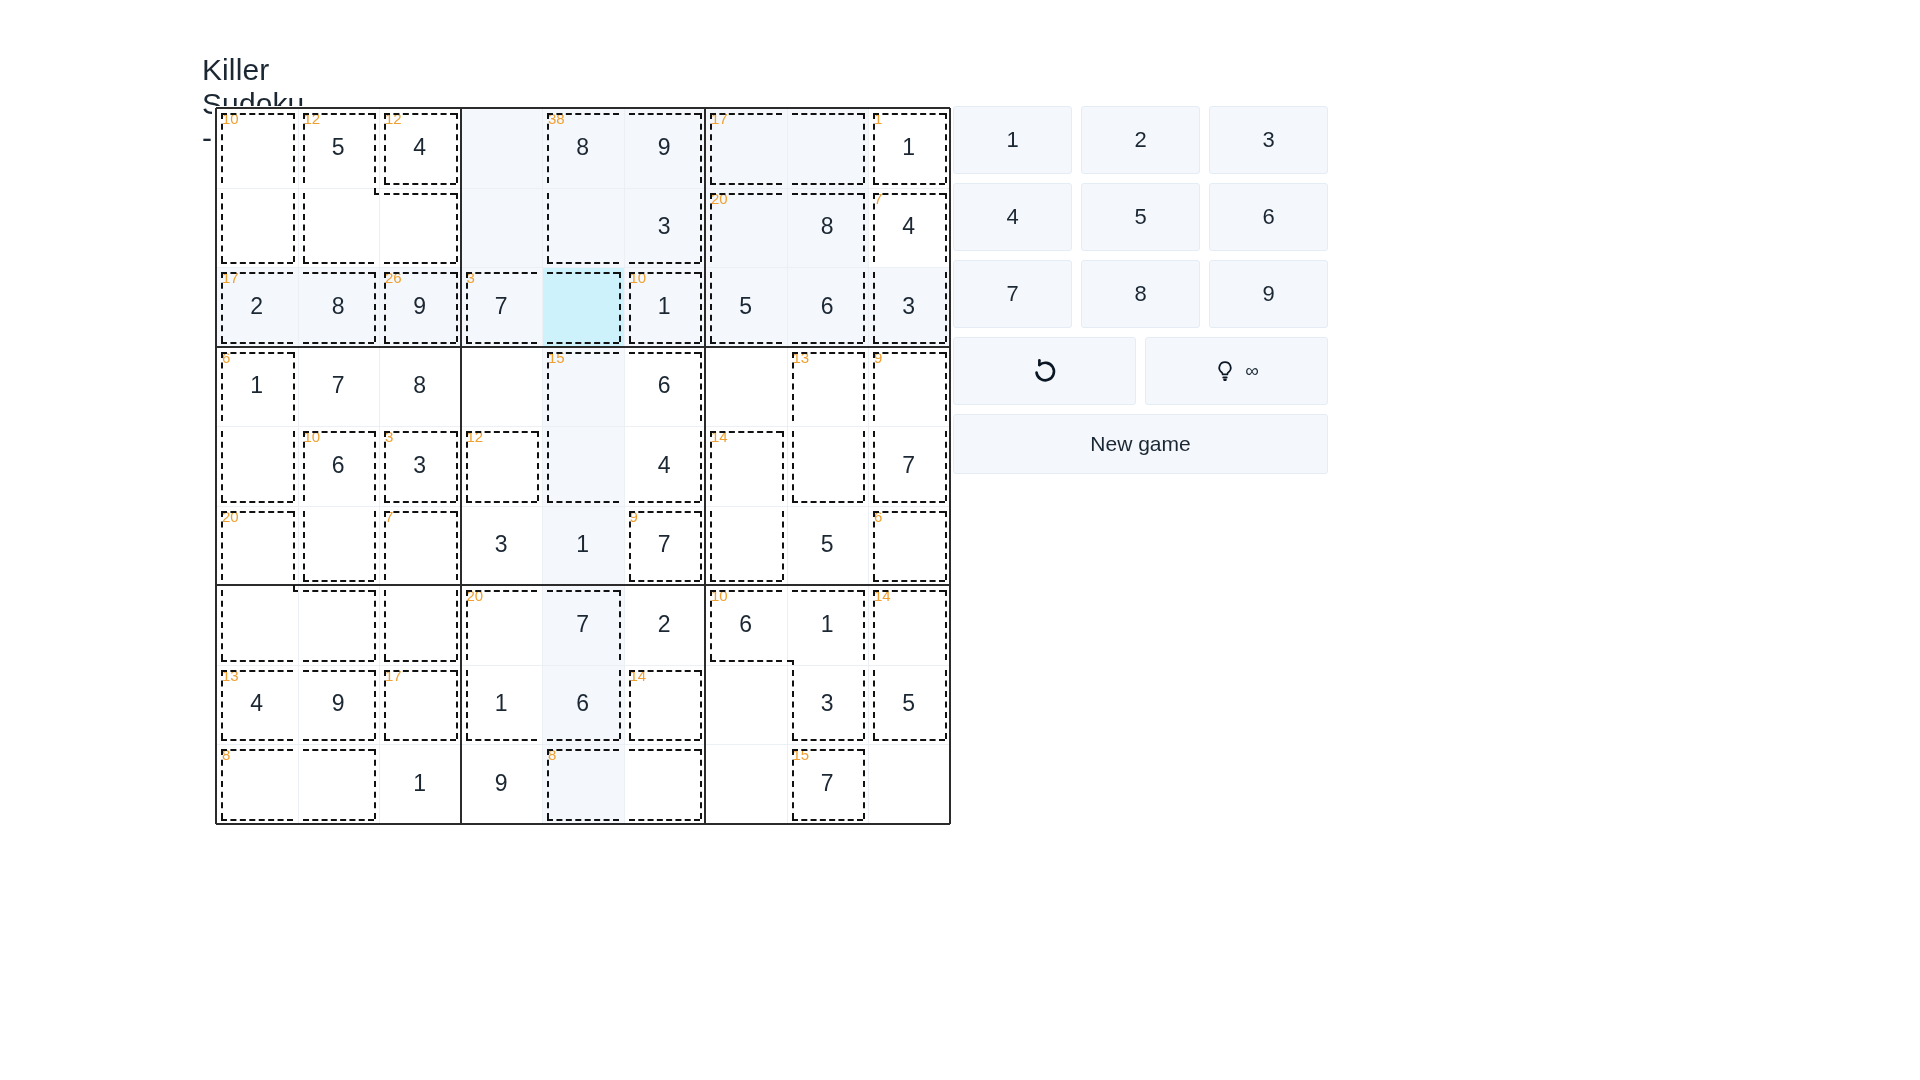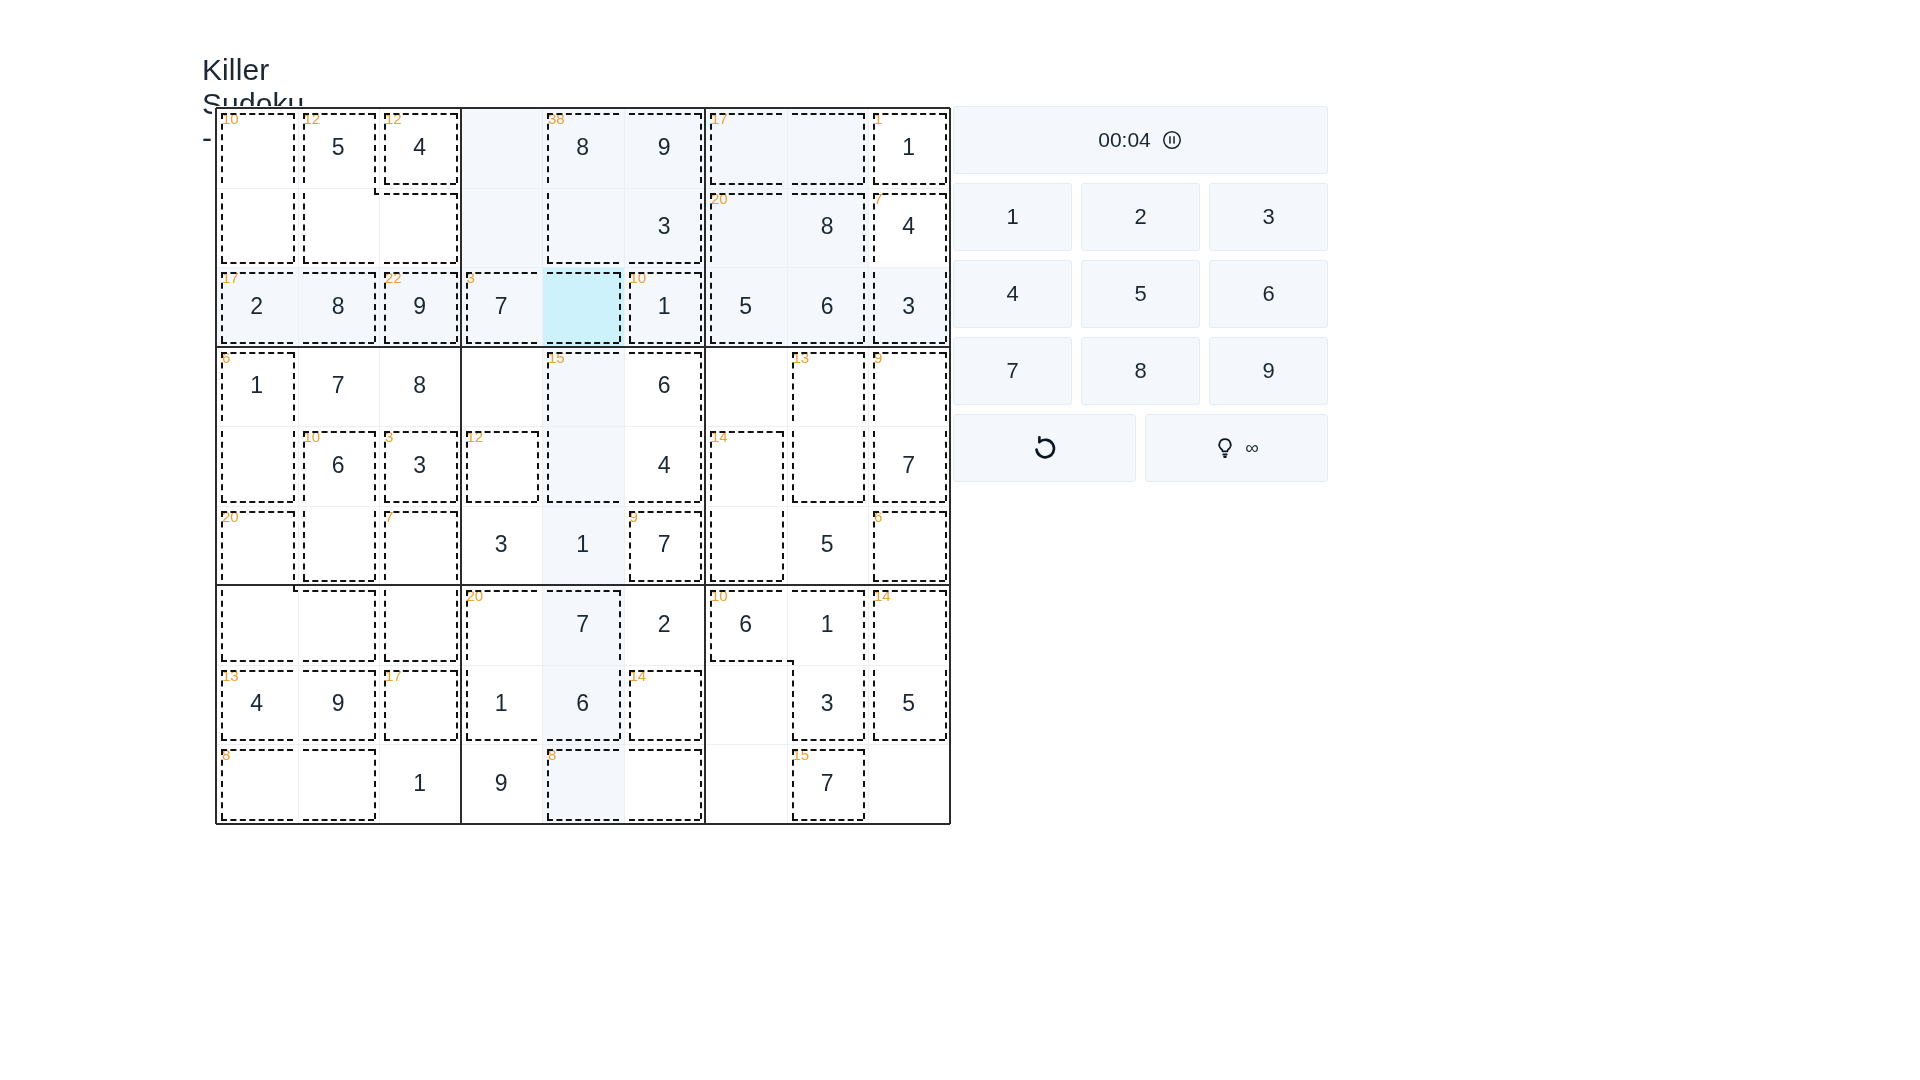--- a/index.html
+++ b/index.html
@@ -186,21 +186,21 @@
           <span class="val">4</span>
         </div>
         <div class="cell hl given" style="left: 4px; top: 161px; width: 81.5px; height: 79.5px;">
           <span class="cagesum">17</span>
           <span class="val">2</span>
         </div>
         <div class="cell hl given" style="left: 85.5px; top: 161px; width: 81.5px; height: 79.5px;">
           <span class="val">8</span>
         </div>
         <div class="cell hl given" style="left: 167px; top: 161px; width: 81.5px; height: 79.5px;">
-          <span class="cagesum">22</span>
+          <span class="cagesum">26</span>
           <span class="val">9</span>
         </div>
         <div class="cell hl given" style="left: 248.5px; top: 161px; width: 81.5px; height: 79.5px;">
           <span class="cagesum">3</span>
           <span class="val">7</span>
         </div>
         <div class="cell sel" style="left: 330px; top: 161px; width: 81.5px; height: 79.5px;"></div>
         <div class="cell hl given" style="left: 411.5px; top: 161px; width: 81.5px; height: 79.5px;">
           <span class="cagesum">10</span>
           <span class="val">1</span>
@@ -575,30 +575,20 @@
         <div class="cedge v" style="left: 488px; top: 643px; height: 69.5px;"></div>
         <div class="cedge h" style="left: 579.5px; top: 643px; width: 71.5px;"></div>
         <div class="cedge h" style="left: 579.5px; top: 712.5px; width: 71.5px;"></div>
         <div class="cedge v" style="left: 579.5px; top: 643px; height: 69.5px;"></div>
         <div class="cedge v" style="left: 651px; top: 643px; height: 69.5px;"></div>
       </div>
   </div>
 
   <div id="panel">
 
-    <div id="timer-bar" class="pbtn">
-      <span class="tval">00:04</span>
-      <span>
-        <svg width="22" height="22" viewBox="0 0 24 24" fill="none" stroke="#1b2733" stroke-width="1.7">
-          <circle cx="12" cy="12" r="9"></circle>
-          <line x1="9.8" y1="8.6" x2="9.8" y2="15.4" stroke-linecap="round"></line>
-          <line x1="14.2" y1="8.6" x2="14.2" y2="15.4" stroke-linecap="round"></line>
-        </svg>
-      </span>
-    </div>
 
     <div class="numpad">
       <div class="pbtn">1</div>
       <div class="pbtn">2</div>
       <div class="pbtn">3</div>
       <div class="pbtn">4</div>
       <div class="pbtn">5</div>
       <div class="pbtn">6</div>
       <div class="pbtn">7</div>
       <div class="pbtn">8</div>
@@ -621,14 +611,15 @@
               <path d="M12 3.2 a6.2 6.2 0 0 0 -3.8 11.1 c0.8 0.7 1.2 1.5 1.2 2.4 h5.2 c0-0.9 0.4-1.7 1.2-2.4 A6.2 6.2 0 0 0 12 3.2 Z"></path>
               <line x1="10.3" y1="20.1" x2="13.7" y2="20.1" stroke-width="2.4"></line>
               <line x1="11.2" y1="22.6" x2="12.8" y2="22.6" stroke-width="2.4"></line>
             </svg>
           </span>
           <span class="inf">∞</span>
         </span>
       </div>
     </div>
 
+    <div id="newgame" class="pbtn">New game</div>
   </div>
 </div>
 
 </body></html>

